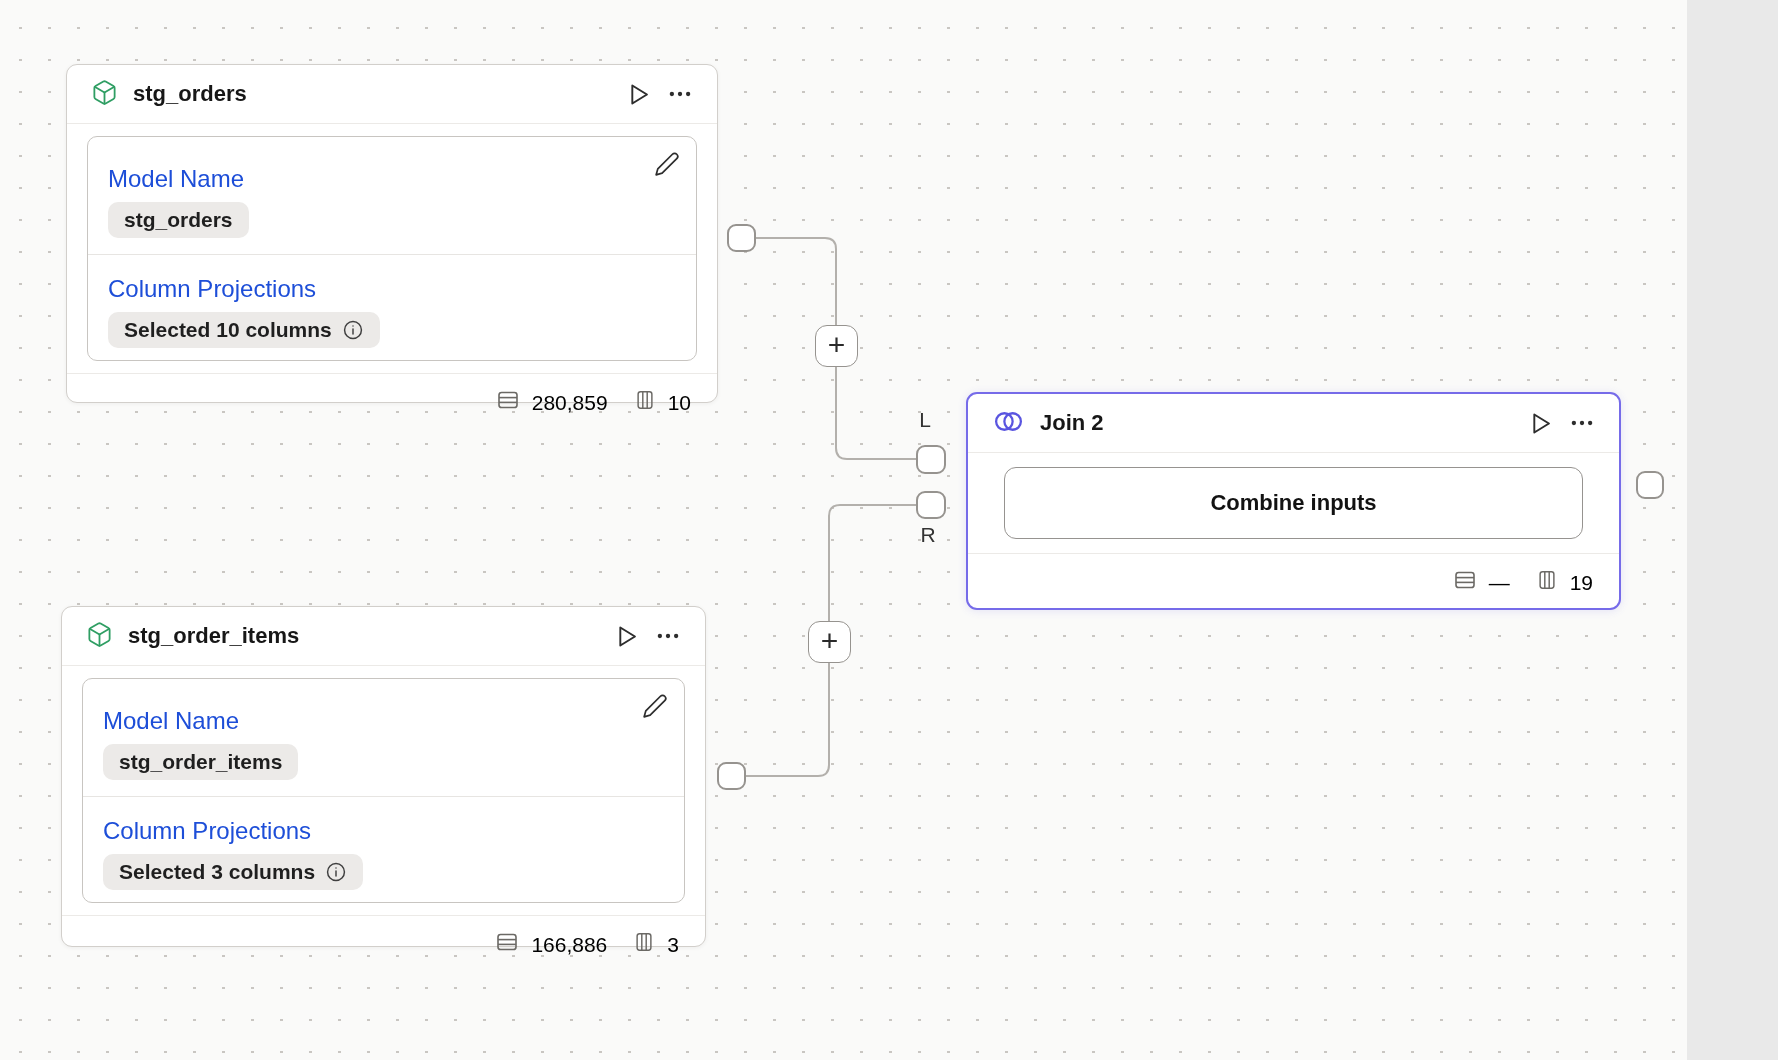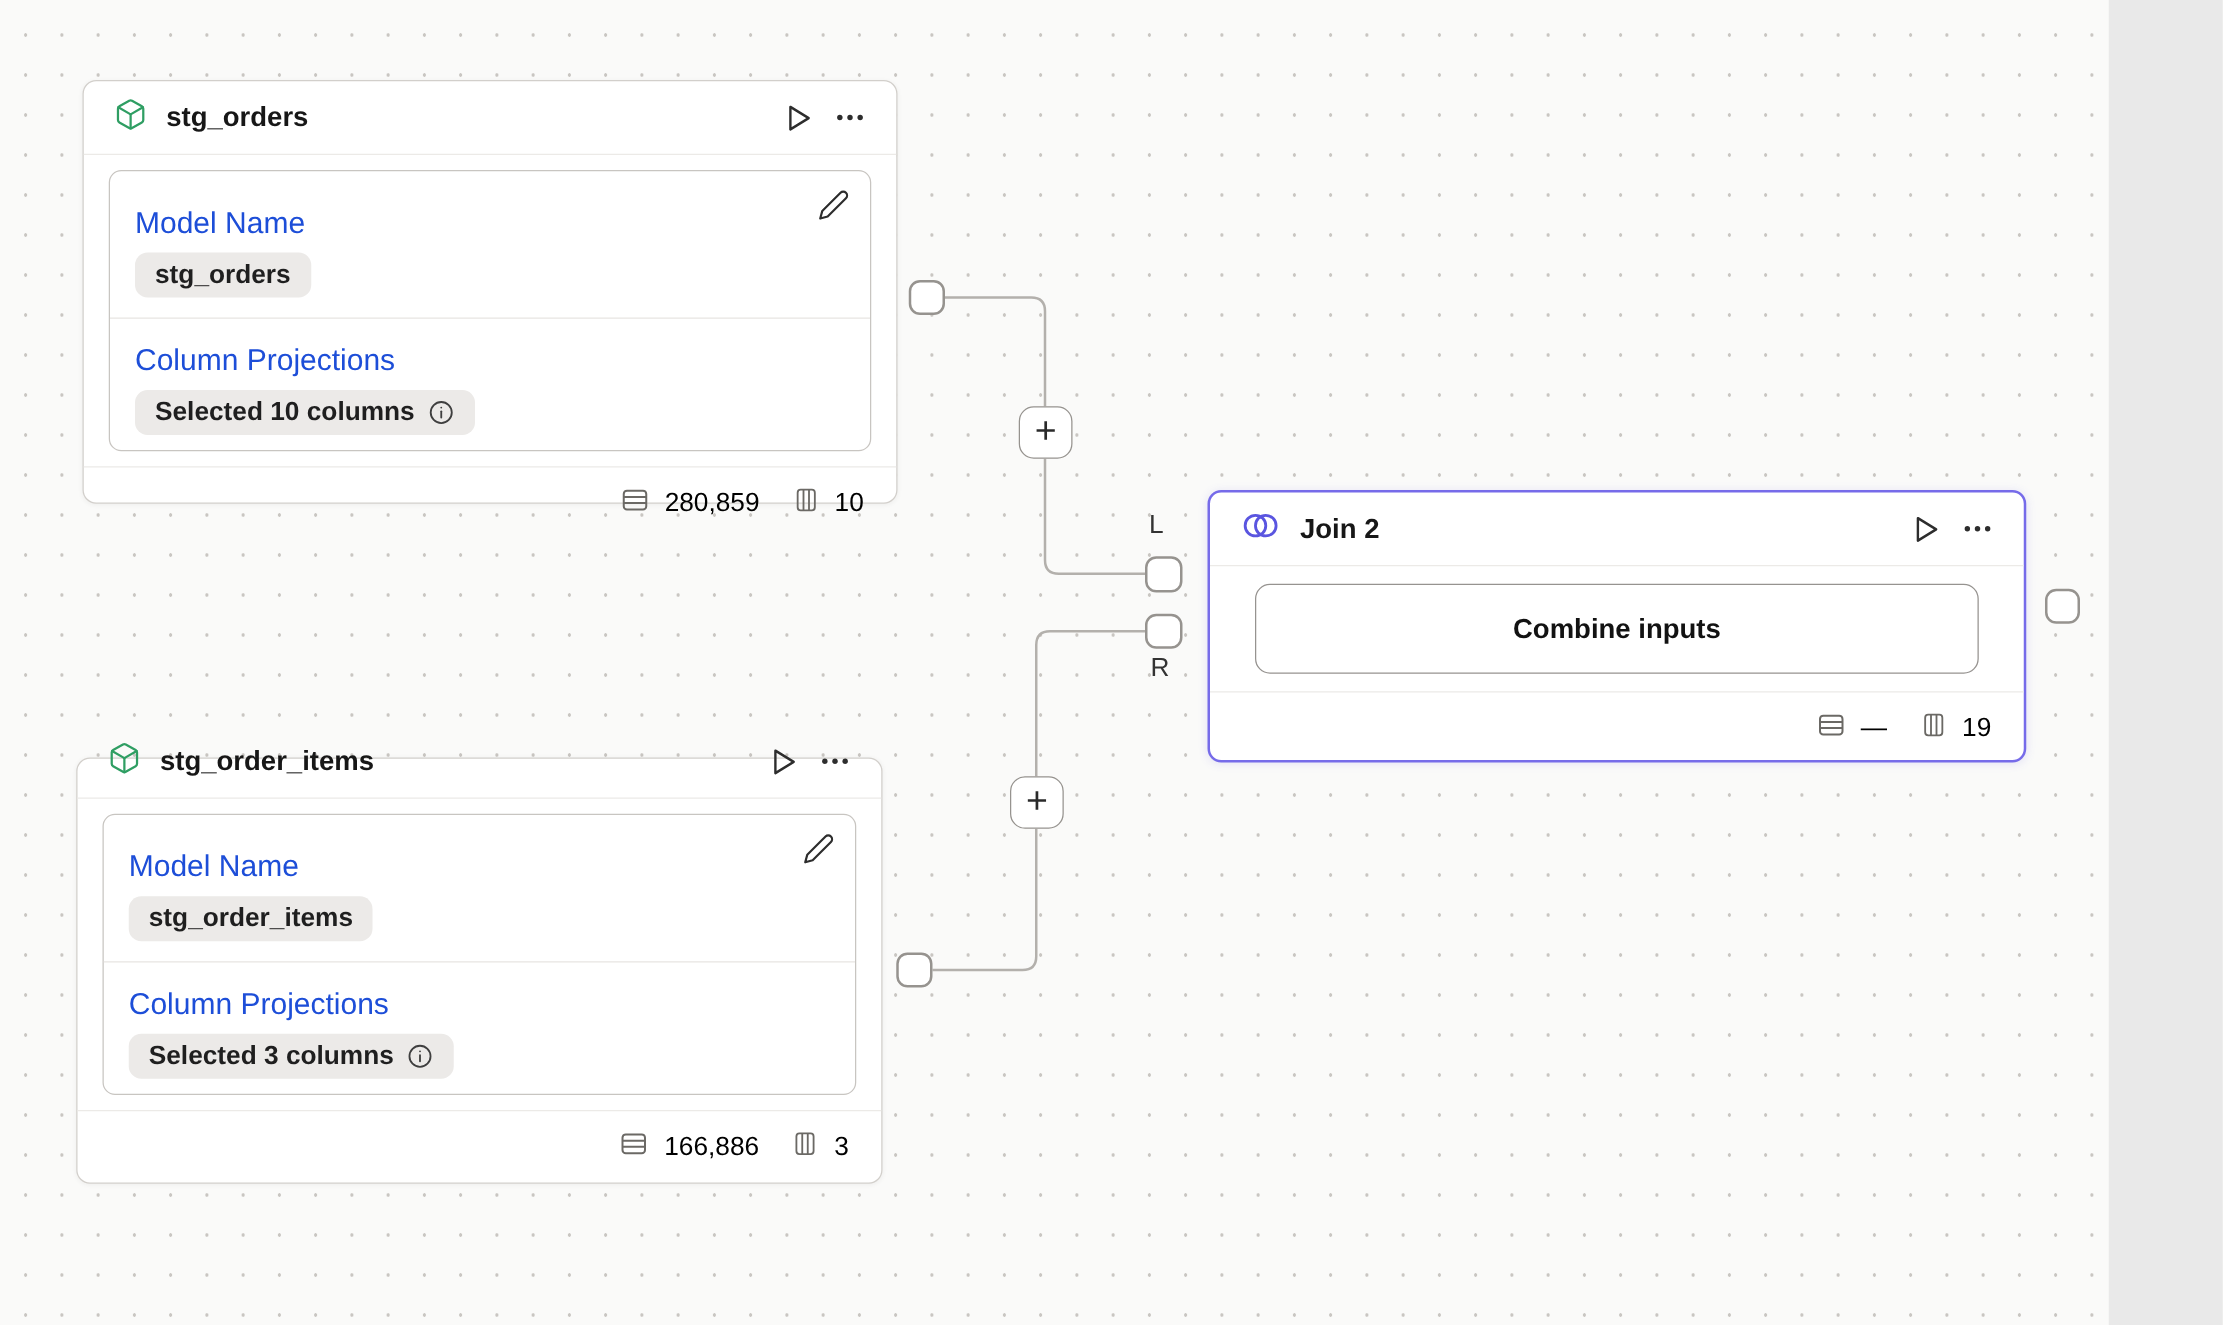--- a/index.html
+++ b/index.html
@@ -125,21 +125,21 @@
             <rect x="4.5" y="3" width="15" height="18" rx="2.6"></rect>
               <line x1="9.6" y1="3" x2="9.6" y2="21"></line>
               <line x1="14.4" y1="3" x2="14.4" y2="21"></line>
           </svg>
         </span>
         <span>10</span>
       </span>
     </div>
   </div>
 
-  <div class="node" style="left:61px;top:606px;width:645px;height:341px;justify-content:flex-end;">
+  <div class="node" style="left:61px;top:606px;width:645px;height:341px;">
     <div class="node-header">
       <span>
         <svg width="27" height="27" viewBox="0 0 24 24" fill="none" stroke="#2f9e63" stroke-width="1.6" stroke-linejoin="round" stroke-linecap="round">
           <path d="M21 16V8a2 2 0 0 0-1-1.73l-7-4a2 2 0 0 0-2 0l-7 4A2 2 0 0 0 3 8v8a2 2 0 0 0 1 1.73l7 4a2 2 0 0 0 2 0l7-4A2 2 0 0 0 21 16z"></path>
           <polyline points="3.27 6.96 12 12.01 20.73 6.96"></polyline>
           <line x1="12" y1="22.08" x2="12" y2="12"></line>
         </svg>
       </span>
       <span class="node-title">stg_order_items</span>
       <button class="icon-btn">

